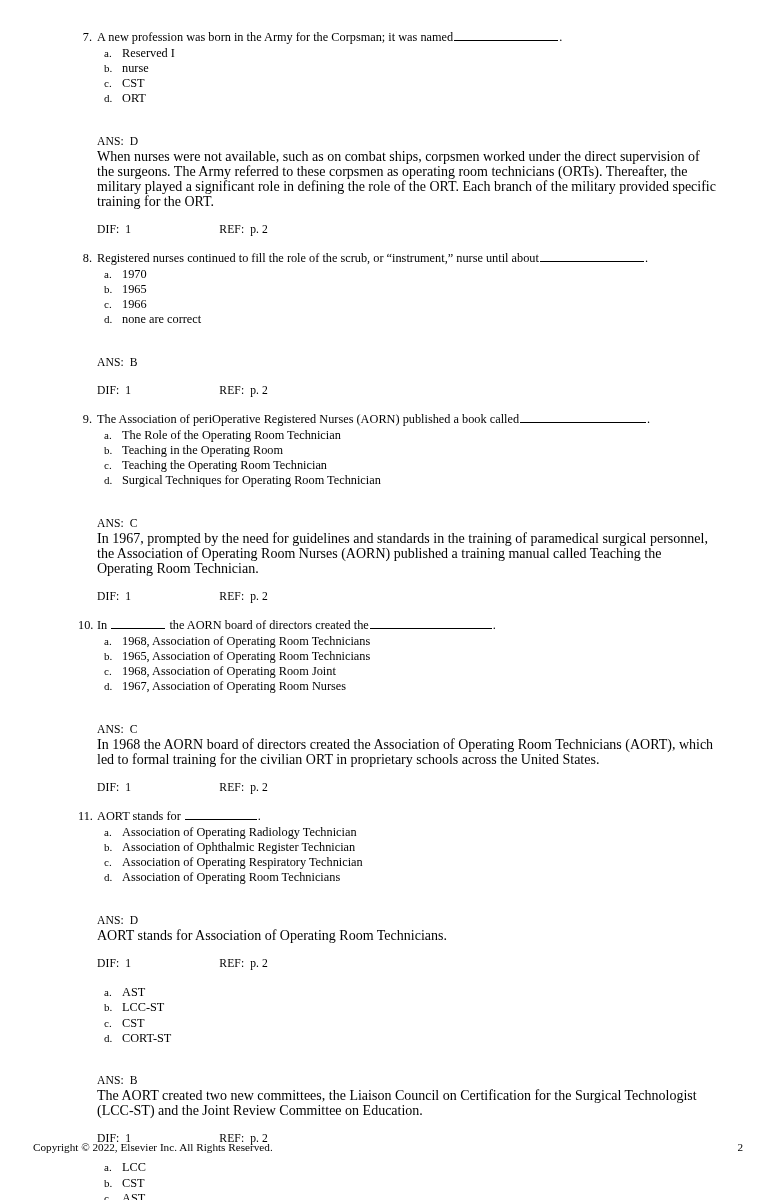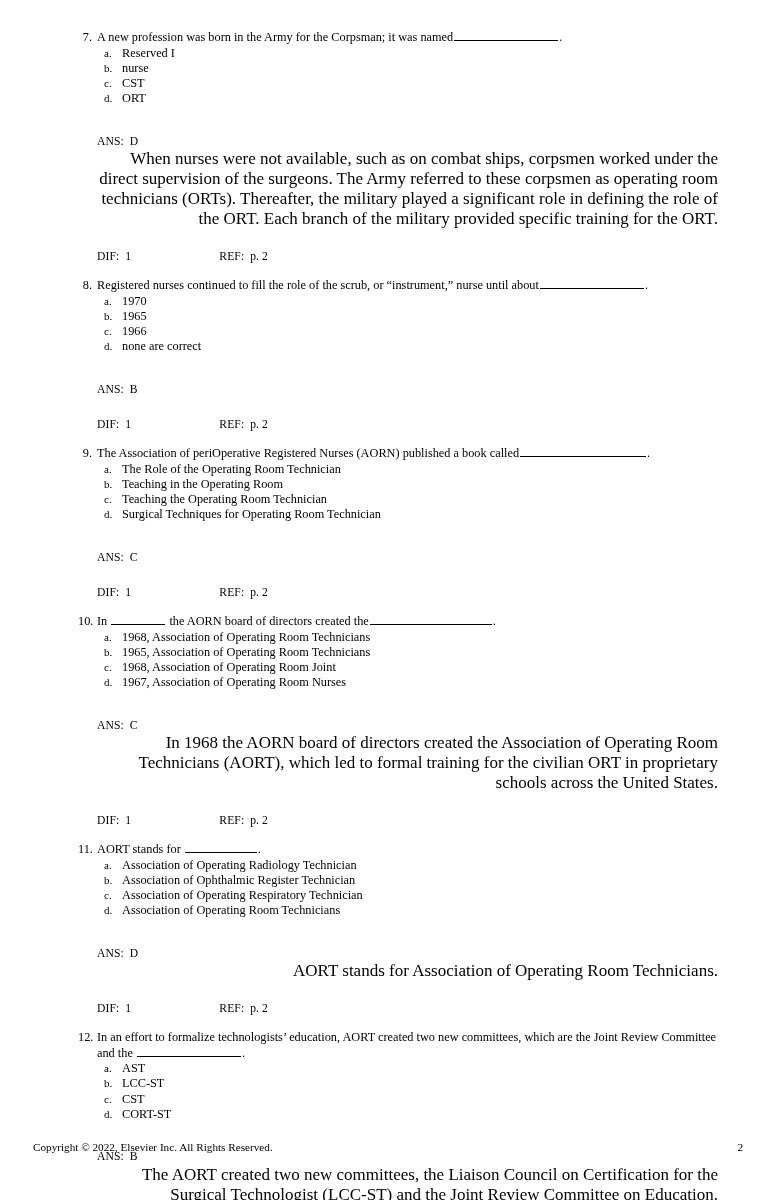--- a/index.html
+++ b/index.html
@@ -81,35 +81,35 @@
   
   .ansline {
     margin-top: 27px;
     padding-left: 19px;
     font-size: 11.6px;
     line-height: 15.2px;
     letter-spacing: 0.1px;
   }
   .rationale {
     padding-left: 19px;
-    font-size: 17px;
-    line-height: 20px;
-    text-align: right;
+    font-size: 14px;
+    line-height: 15px;
+    text-align: left;
   }
 
   
   .difref {
     margin-top: 13px;
     padding-left: 19px;
     font-size: 11.6px;
     line-height: 15px;
     white-space: nowrap;
     letter-spacing: 0.1px;
   }
-  .difref .lbl { display: inline-block; margin-top: 7px; }
+  .difref .lbl { display: inline-block; }
   .difref .dif-val { display: inline-block; width: 94px; }
   .difref .sp { display: inline-block; width: 6px; }
 
   
   .footer {
     position: absolute;
     left: 33px;
     right: 33px;
     top: 1140px;
     font-size: 11.2px;
@@ -158,20 +158,21 @@
       <div class="qstem">
         <span class="qnum">9.</span><span class="qtext">The Association of periOperative Registered Nurses (AORN) published a book called</span><span class="blank" style="width:126px"></span><span>.</span>
       </div>
       <ul class="options">
         <li class="opt"><span class="optletter">a.</span><span>The Role of the Operating Room Technician</span></li>
         <li class="opt"><span class="optletter">b.</span><span>Teaching in the Operating Room</span></li>
         <li class="opt"><span class="optletter">c.</span><span>Teaching the Operating Room Technician</span></li>
         <li class="opt"><span class="optletter">d.</span><span>Surgical Techniques for Operating Room Technician</span></li>
       </ul>
       <div class="ansline"><span>ANS:</span>&nbsp;&nbsp;<span>C</span></div>
+      <div class="rationale">In 1967, prompted by the need for guidelines and standards in the training of paramedical surgical personnel, the Association of Operating Room Nurses (AORN) published a training manual called Teaching the Operating Room Technician.</div>
       <div class="difref"><span class="lbl">DIF:</span><span class="sp"></span><span class="dif-val">1</span><span class="lbl">REF:</span><span class="sp"></span><span>p. 2</span></div>
     </div>
 
     <div class="qblock">
       <div class="qstem">
         <span class="qnum">10.</span><span class="qtext">In</span> <span class="blank" style="width:54px"></span> <span>the AORN board of directors created the</span><span class="blank" style="width:122px"></span><span>.</span>
       </div>
       <ul class="options">
         <li class="opt"><span class="optletter">a.</span><span>1968, Association of Operating Room Technicians</span></li>
         <li class="opt"><span class="optletter">b.</span><span>1965, Association of Operating Room Technicians</span></li>
@@ -192,23 +193,20 @@
         <li class="opt"><span class="optletter">b.</span><span>Association of Ophthalmic Register Technician</span></li>
         <li class="opt"><span class="optletter">c.</span><span>Association of Operating Respiratory Technician</span></li>
         <li class="opt"><span class="optletter">d.</span><span>Association of Operating Room Technicians</span></li>
       </ul>
       <div class="ansline"><span>ANS:</span>&nbsp;&nbsp;<span>D</span></div>
       <div class="rationale">AORT stands for Association of Operating Room Technicians.</div>
       <div class="difref"><span class="lbl">DIF:</span><span class="sp"></span><span class="dif-val">1</span><span class="lbl">REF:</span><span class="sp"></span><span>p. 2</span></div>
     </div>
 
     <div class="qblock">
-      <div class="qstem">
-        <span class="qnum">12.</span><span class="qtext">In an effort to formalize technologists’ education, AORT created two new committees, which are the Joint Review Committee and the</span> <span class="blank blank-lg"></span><span>.</span>
-      </div>
       <ul class="options">
         <li class="opt"><span class="optletter">a.</span><span>AST</span></li>
         <li class="opt"><span class="optletter">b.</span><span>LCC-ST</span></li>
         <li class="opt"><span class="optletter">c.</span><span>CST</span></li>
         <li class="opt"><span class="optletter">d.</span><span>CORT-ST</span></li>
       </ul>
       <div class="ansline"><span>ANS:</span>&nbsp;&nbsp;<span>B</span></div>
       <div class="rationale">The AORT created two new committees, the Liaison Council on Certification for the Surgical Technologist (LCC-ST) and the Joint Review Committee on Education.</div>
       <div class="difref"><span class="lbl">DIF:</span><span class="sp"></span><span class="dif-val">1</span><span class="lbl">REF:</span><span class="sp"></span><span>p. 2</span></div>
     </div>

